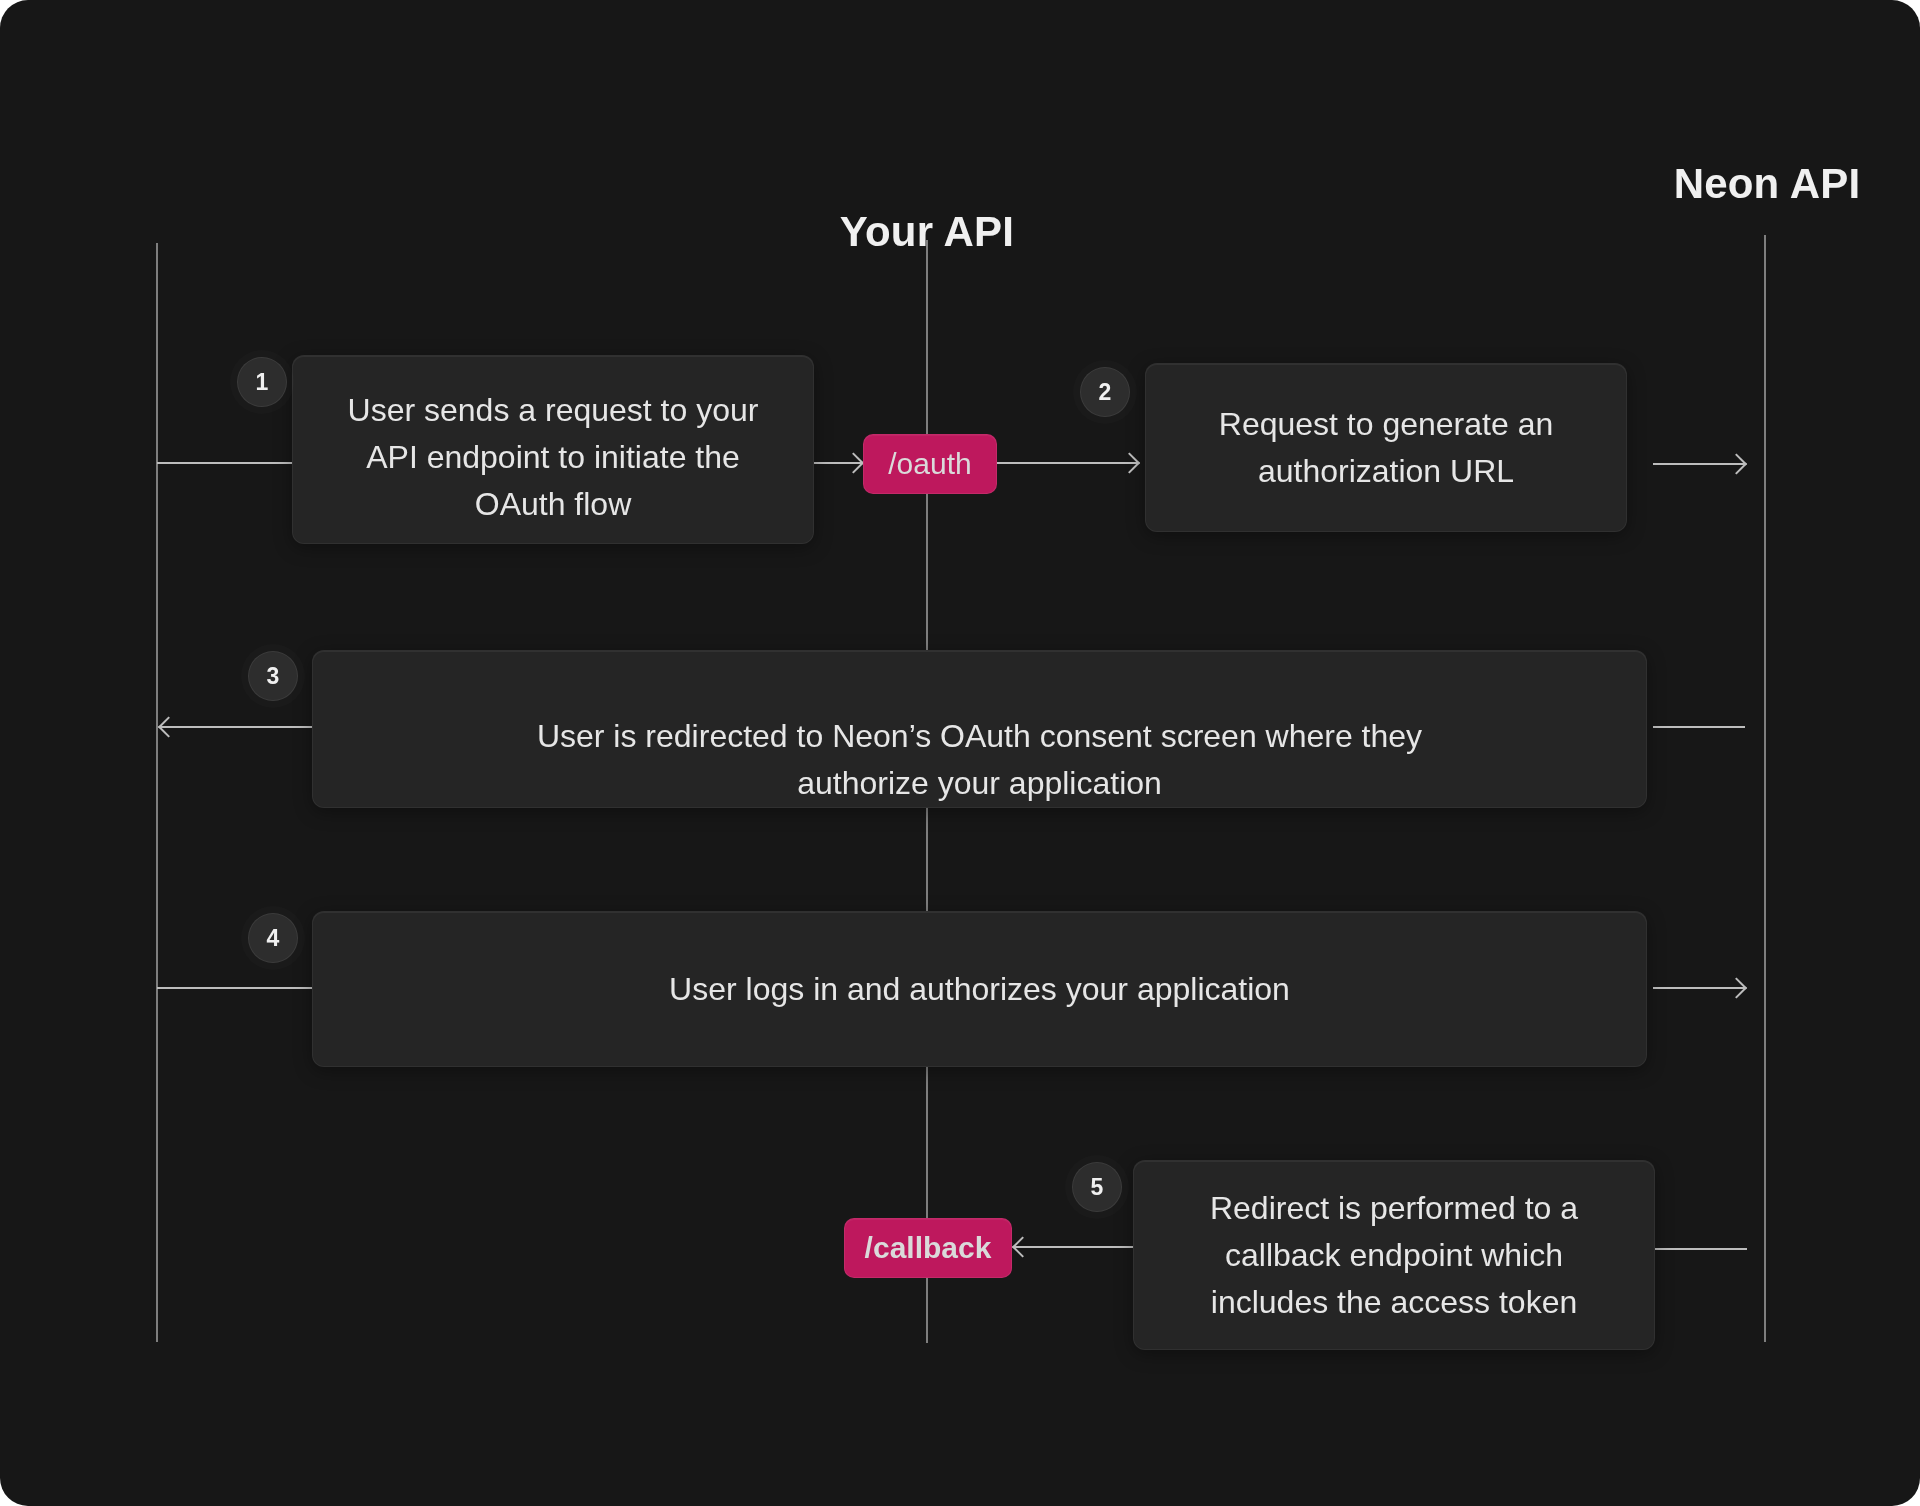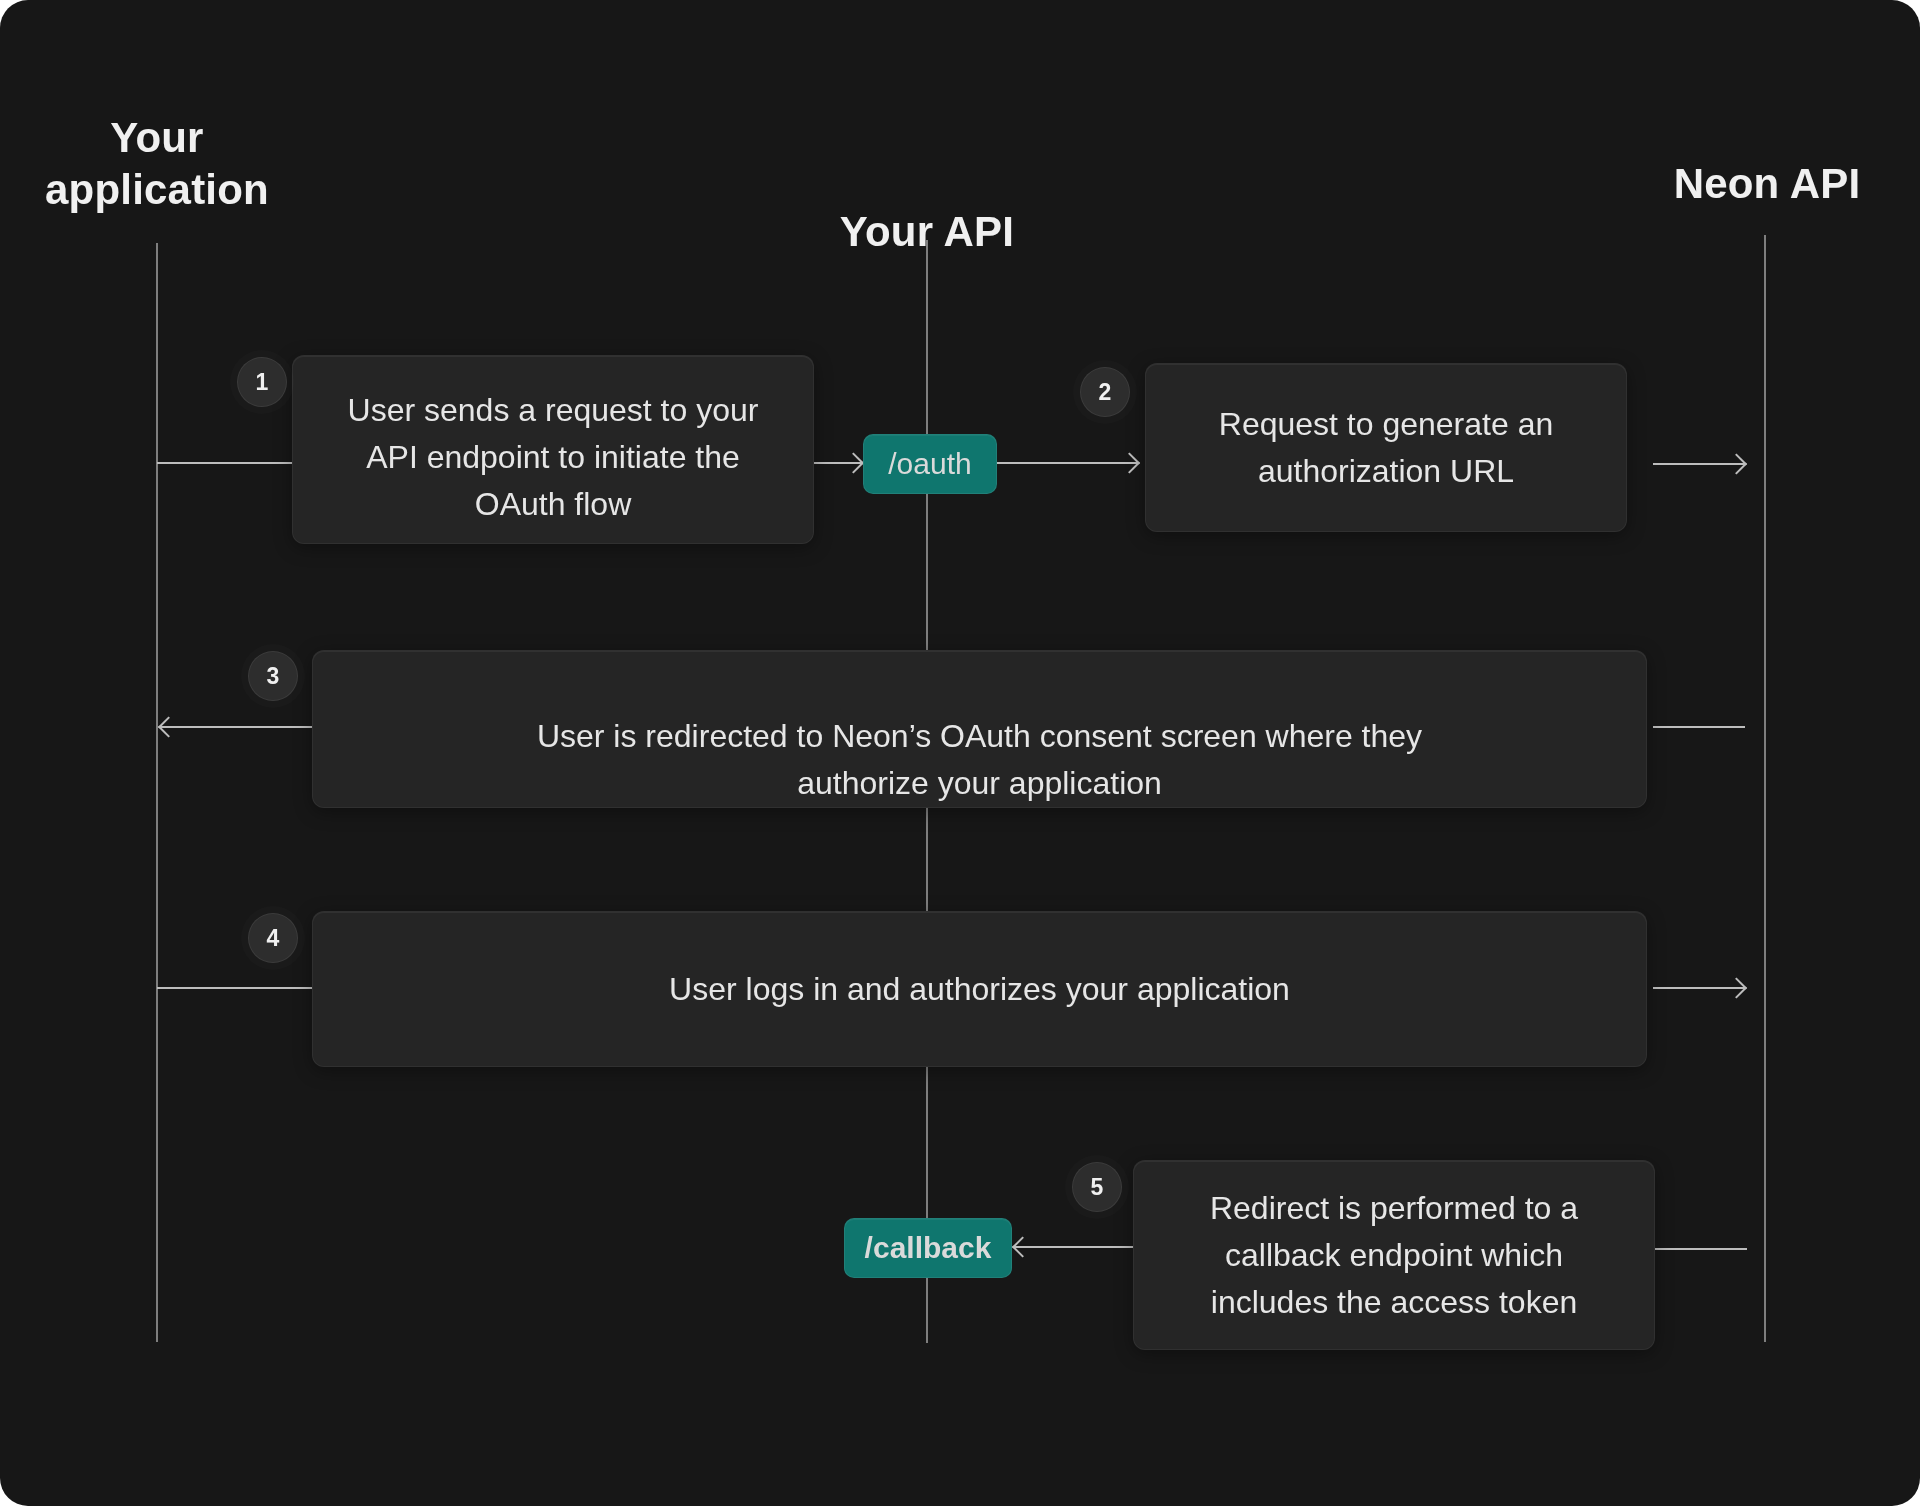--- a/index.html
+++ b/index.html
@@ -25,21 +25,21 @@
   }
   
   .badge{
     position:absolute;width:48px;height:48px;border-radius:50%;background:#2d2d2d;
     border:1px solid rgba(255,255,255,0.07);z-index:4;display:flex;align-items:center;justify-content:center;
     color:#f0f0f0;font-size:23px;font-weight:600;
     box-shadow:0 0 0 7px rgba(255,255,255,0.015);
   }
   
   .chip{
-    position:absolute;background:#0f766e;border:1px solid rgba(255,255,255,0.08);
+    position:absolute;background:#be185d;border:1px solid rgba(255,255,255,0.08);
     border-radius:10px;z-index:4;display:flex;align-items:center;justify-content:center;
     color:#dadada;font-size:30px;font-weight:400;
     box-shadow:inset 0 1px 0 rgba(255,255,255,0.05);
   }
   
   .hline{position:absolute;height:2px;background:#bdbdbd;z-index:2;}
   .hline.arrow-right::after{
     content:"";position:absolute;right:1px;top:50%;width:13px;height:13px;
     border-top:2px solid #bdbdbd;border-right:2px solid #bdbdbd;
     transform:translateY(-50%) rotate(45deg);
@@ -48,21 +48,20 @@
     content:"";position:absolute;left:1px;top:50%;width:13px;height:13px;
     border-top:2px solid #bdbdbd;border-right:2px solid #bdbdbd;
     transform:translateY(-50%) rotate(-135deg);
   }
 </style>
 </head>
 <body>
 
 <div class="canvas">
 
-  <div class="lane-title" style="left:27px;top:112px;width:260px;">Your application</div>
   <div class="lane-title" style="left:777px;top:158px;width:300px;margin-top:48px;">Your API</div>
   <div class="lane-title" style="left:1617px;top:158px;width:300px;text-align:center;">Neon API</div>
 
   <div class="lifeline" style="left:156px;top:243px;height:1099px;"></div>
   <div class="lifeline" style="left:926px;top:240px;height:1103px;"></div>
   <div class="lifeline" style="left:1764px;top:235px;height:1107px;"></div>
 
   <div class="hline" style="left:157px;top:462px;width:135px;"></div>
   <div class="badge" style="left:237px;top:357px;">1</div>
   <div class="box" style="left:292px;top:355px;width:520px;height:187px;">

